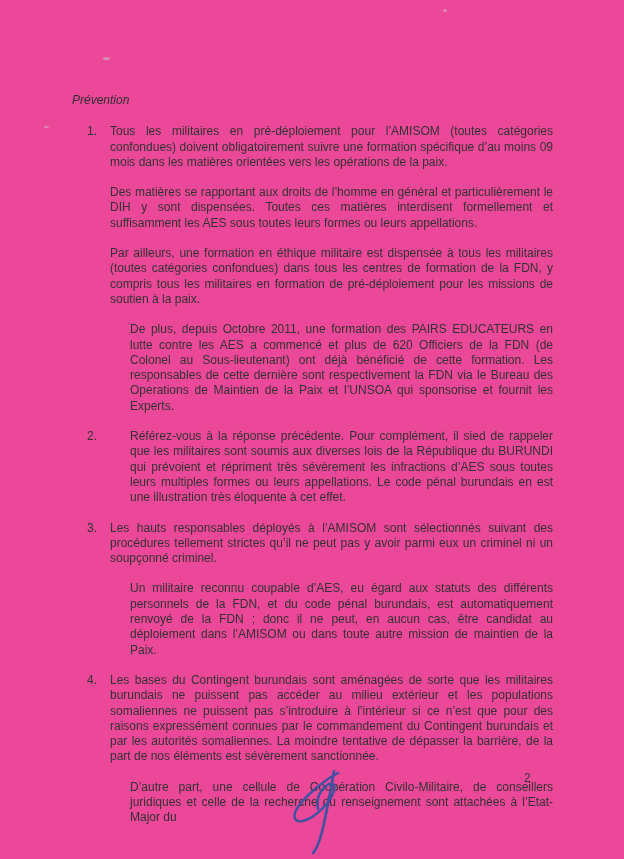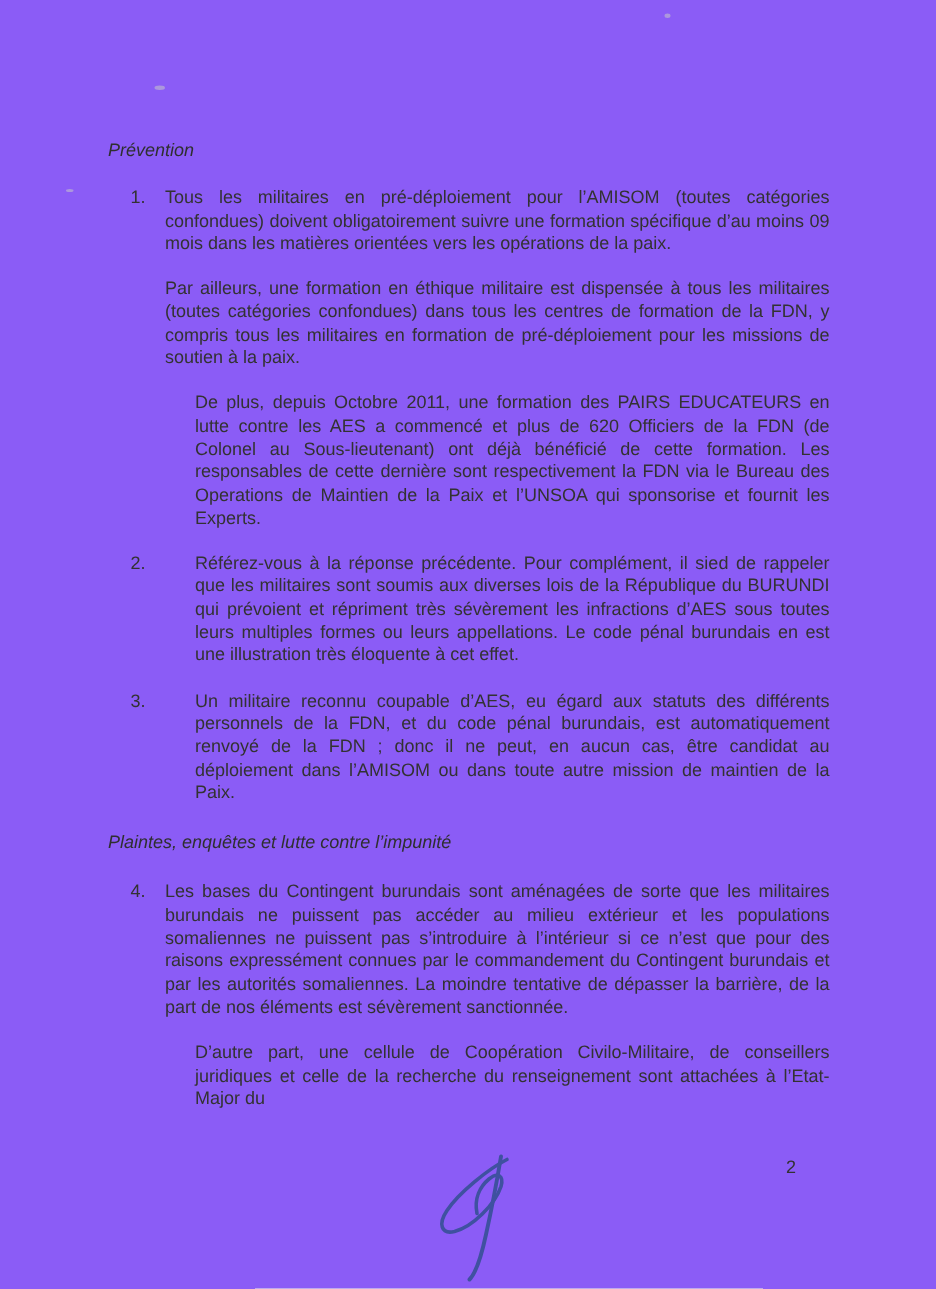--- a/index.html
+++ b/index.html
@@ -2,21 +2,21 @@
 <html><head>
 <meta charset="utf-8">
 <style>
   * { margin: 0; padding: 0; box-sizing: border-box; }
   html, body { background: #e8e8e8; }
   .page {
     position: relative;
     width: 624px;
     height: 859px;
     margin: 0 auto;
-    background: #8b5cf6;
+    background: #ec4899;
     font-family: "Liberation Sans", "DejaVu Sans", sans-serif;
     font-size: 12px;
     line-height: 15.3px;
     color: #333232;
     overflow: hidden;
   }
   .content {
     position: absolute;
     left: 72px;
     top: 93px;
@@ -74,35 +74,36 @@
   <div class="speck s2"></div>
   <div class="speck s3"></div>
 
   <div class="content">
 
     <div class="section-heading">Prévention</div>
 
     <div class="list-item">
       <span class="item-number">1.</span>
       <p class="para">Tous les militaires en pré-déploiement pour l’AMISOM (toutes catégories confondues)  doivent obligatoirement suivre une formation spécifique d’au moins 09 mois dans les matières orientées vers les opérations de la paix.</p>
+      <p class="para">Des matières se rapportant aux droits de l’homme en général et particulièrement le DIH y sont dispensées. Toutes ces matières interdisent formellement et suffisamment les AES sous toutes leurs formes ou leurs appellations.</p>
       <p class="para">Par ailleurs, une formation en éthique militaire est dispensée à tous les militaires (toutes catégories confondues) dans tous les centres de formation de la FDN, y compris tous les militaires en formation de pré-déploiement pour les missions de soutien à la paix.</p>
       <p class="para">De plus, depuis Octobre 2011, une formation des PAIRS EDUCATEURS en lutte contre les AES a commencé et plus de 620 Officiers de la FDN (de Colonel au Sous-lieutenant) ont déjà bénéficié de cette formation. Les responsables de cette dernière sont respectivement la FDN via le Bureau des Operations de Maintien de la Paix et l’UNSOA qui sponsorise et fournit les Experts.</p>
     </div>
 
     <div class="list-item">
       <span class="item-number">2.</span>
       <p class="para">Référez-vous à la réponse précédente. Pour complément, il sied de rappeler que les militaires sont soumis aux diverses lois de la République du BURUNDI qui prévoient et répriment très sévèrement les infractions d’AES sous toutes leurs multiples formes ou leurs appellations. Le code pénal burundais en est une illustration très éloquente à cet effet.</p>
     </div>
 
     <div class="list-item">
       <span class="item-number">3.</span>
+      <p class="para">Les hauts responsables déployés à l’AMISOM sont sélectionnés suivant des procédures tellement strictes qu’il ne peut pas y avoir parmi eux un criminel ni un soupçonné criminel.</p>
       <p class="para">Un militaire reconnu coupable d’AES, eu égard aux statuts des différents personnels de la FDN, et du code pénal burundais, est automatiquement renvoyé de la FDN ; donc il ne peut, en aucun cas, être candidat au déploiement dans l’AMISOM ou dans toute autre mission de maintien de la Paix.</p>
     </div>
 
-    <div class="section-heading second">Plaintes, enquêtes et lutte contre l’impunité</div>
 
     <div class="list-item">
       <span class="item-number">4.</span>
       <p class="para">Les bases du Contingent burundais sont aménagées de sorte que les militaires burundais ne puissent pas accéder au milieu extérieur et les populations somaliennes ne puissent pas s’introduire à l’intérieur si ce n’est que pour des raisons expressément connues par le commandement du Contingent burundais et par les autorités somaliennes. La moindre tentative de dépasser la barrière, de la part de nos éléments est sévèrement sanctionnée.</p>
       <p class="para">D’autre part, une cellule de Coopération Civilo-Militaire, de conseillers juridiques et celle de la recherche du renseignement sont attachées à l’Etat-Major du</p>
     </div>
 
   </div>
 
   <div class="page-number">2</div>

